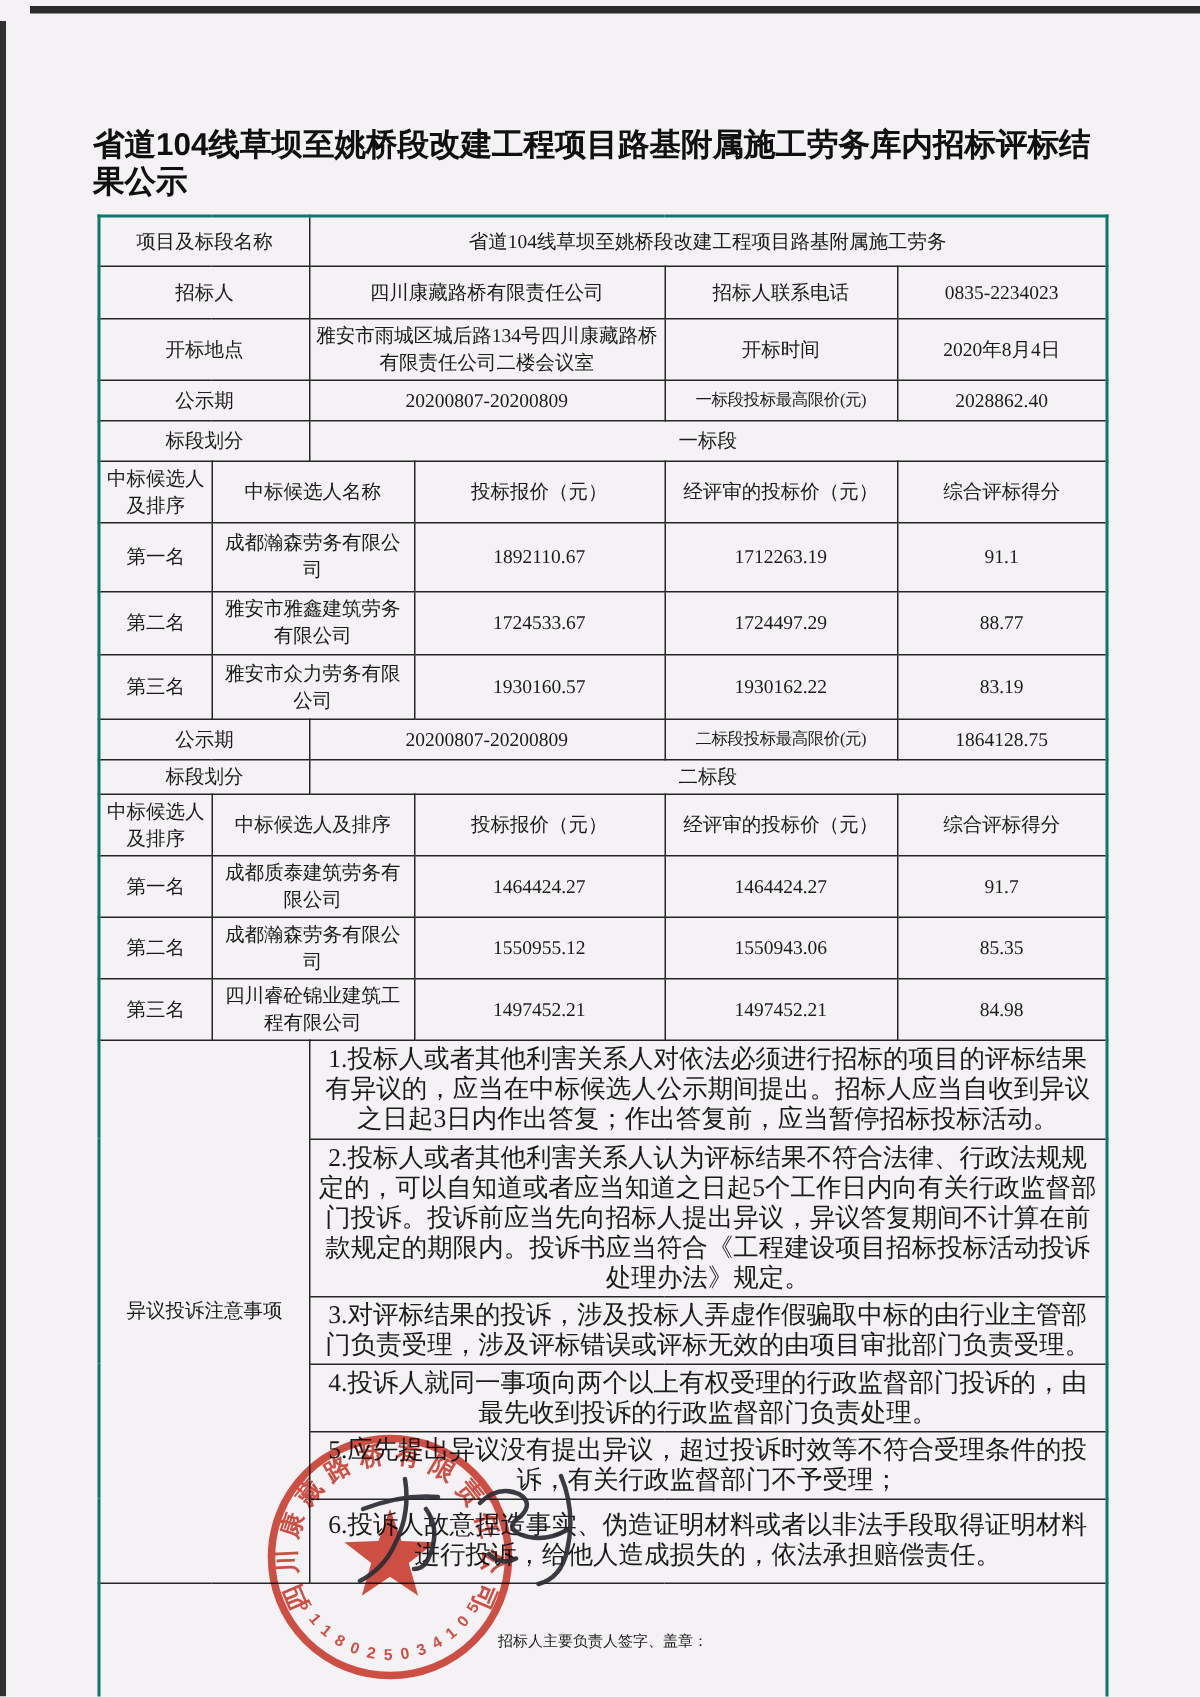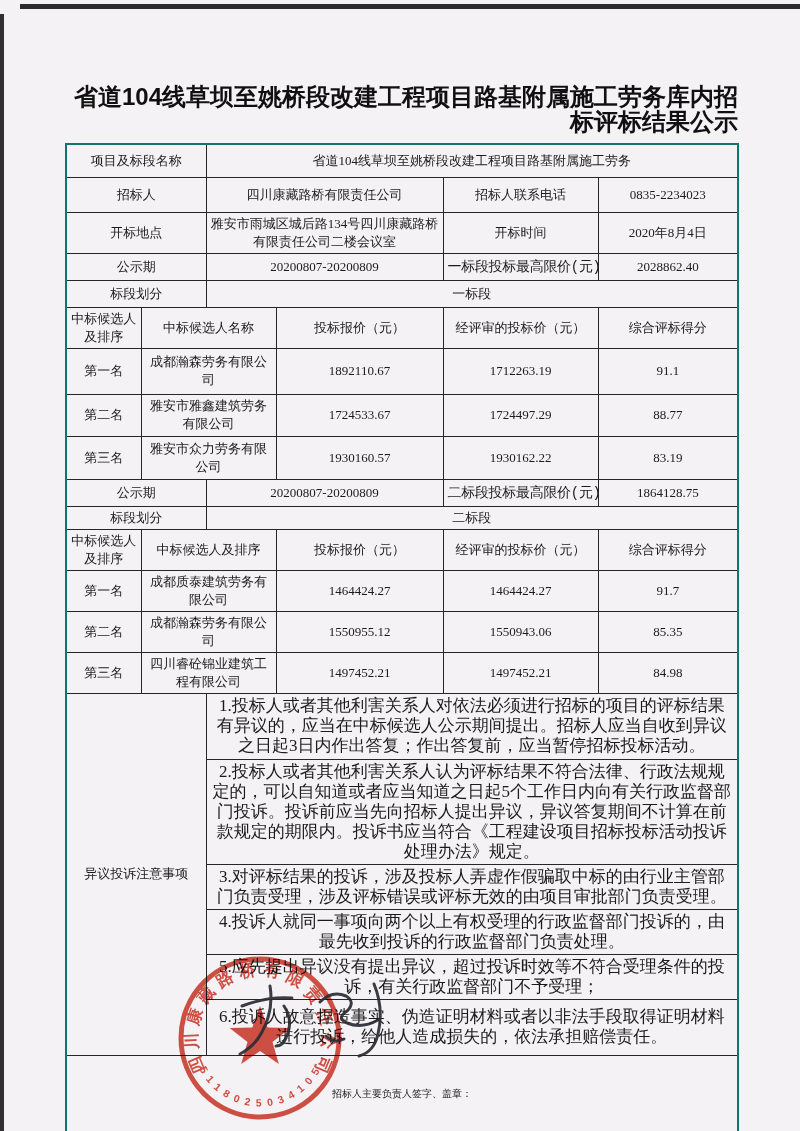--- a/index.html
+++ b/index.html
@@ -5,34 +5,34 @@
   html,body{margin:0;padding:0;}
   body{
     width:800px;height:1131px;position:relative;overflow:hidden;
     background:#f4f2f4;color:#1c1c1c;
     font-family:"Liberation Serif","DejaVu Serif",serif;
   }
   .edge-top{position:absolute;top:4px;left:20px;right:0;height:5px;background:#2b2b2b;}
   .edge-left{position:absolute;top:14px;left:0;width:4px;bottom:0;background:#303030;}
   .title{
     position:absolute;top:84px;left:62px;width:676px;
-    text-align:right;font-family:"Liberation Sans","DejaVu Sans",sans-serif;
-    font-weight:bold;font-size:24px;line-height:25px;color:#101010;
+    text-align:left;font-family:"Liberation Sans","DejaVu Sans",sans-serif;
+    font-weight:bold;font-size:21px;line-height:25px;color:#101010;
   }
   table.doc{
     position:absolute;left:65px;top:143px;width:672px;
     border-collapse:collapse;table-layout:fixed;
     font-size:13px;border:2px solid #0f766e;
   }
   table.doc td{
     border:1px solid #262626;text-align:center;vertical-align:middle;
     padding:2px 4px;overflow:hidden;color:#1b1b1b;
   }
   td.al{text-align:left;padding-left:8px;}
-  td.nw{white-space:nowrap;font-size:14px;letter-spacing:-0.3px;padding:1px;font-family:Liberation Mono, monospace;}
+  td.nw{white-space:nowrap;font-size:11px;letter-spacing:-0.3px;padding:1px;}
   td.notice-cell{
     text-align:left;padding:3px 9px;line-height:20px;font-size:17px;
     vertical-align:middle;
   }
   td.sig-cell{text-align:left;padding-left:7px;font-size:10px;}
   .seal{
     position:absolute;left:158px;top:936px;width:204px;height:204px;
     mix-blend-mode:multiply;opacity:.88;z-index:5;
   }
   .signature{

